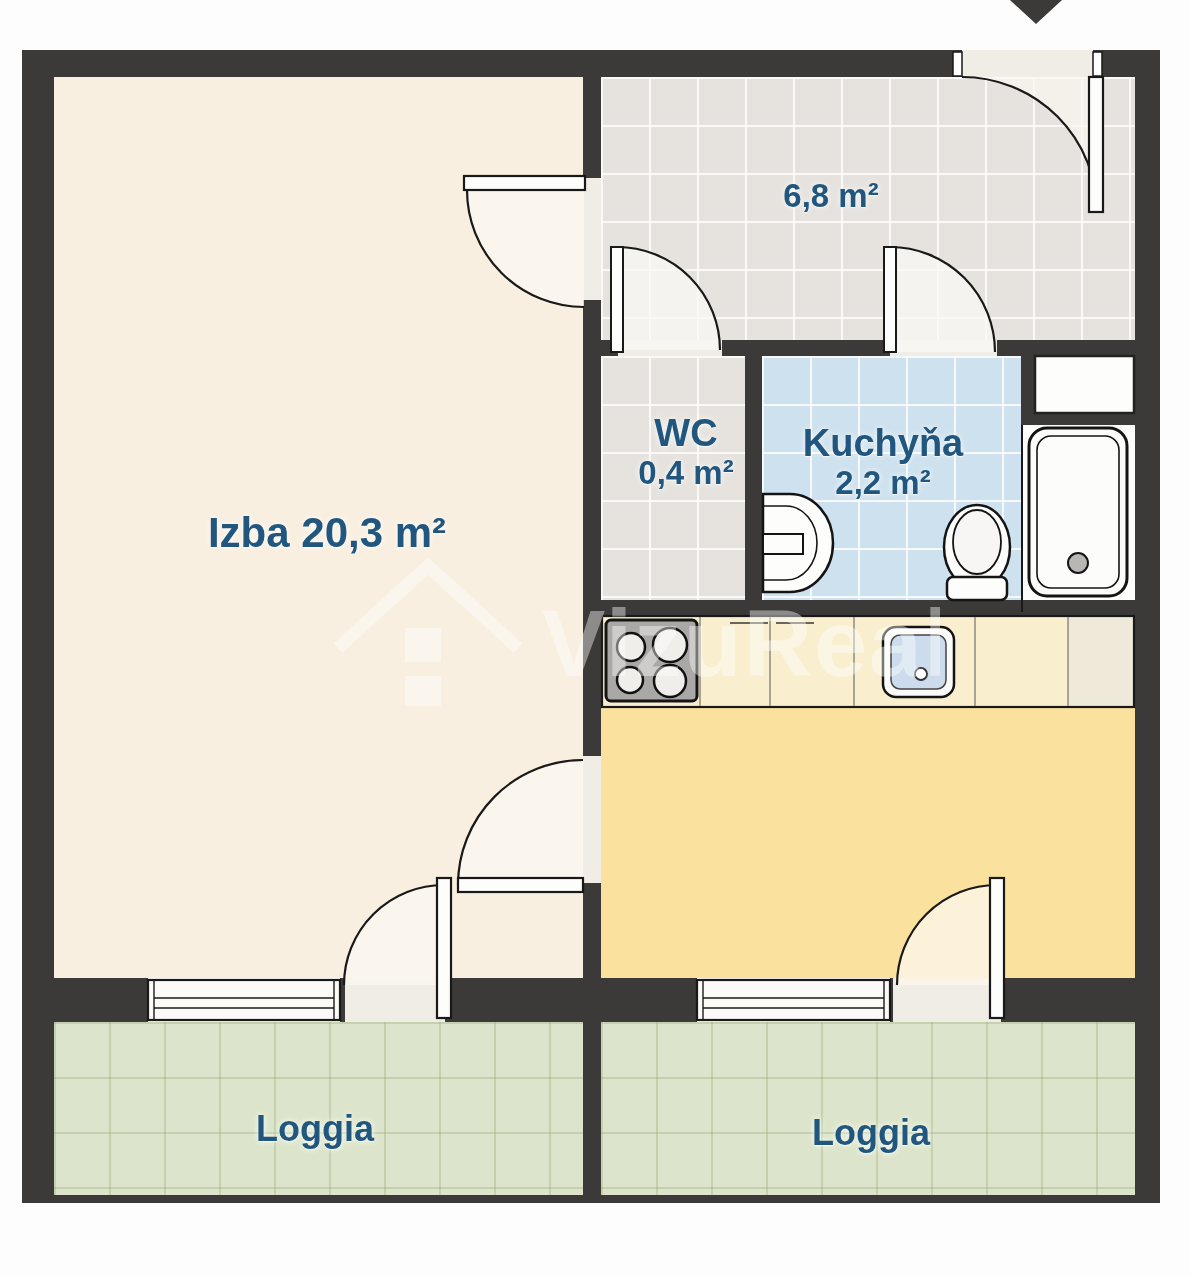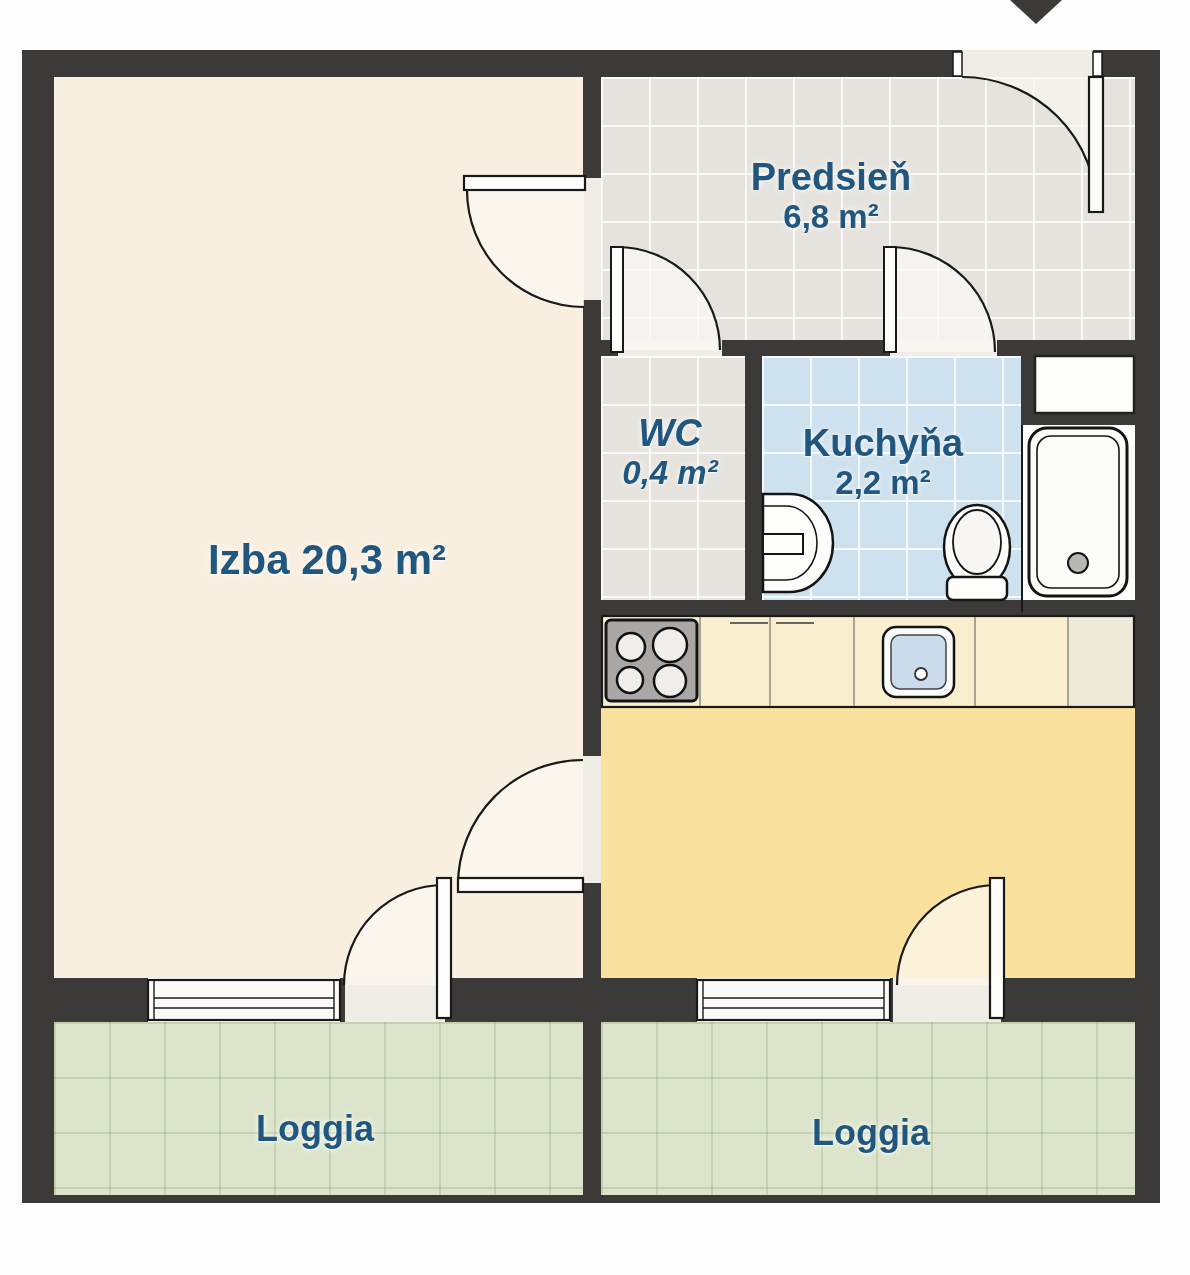--- a/index.html
+++ b/index.html
@@ -35,21 +35,21 @@
   }
   #overlay{z-index:3;left:0;top:0;pointer-events:none;}
   #watermark{z-index:4;pointer-events:none;}
   .label{
     z-index:5;color:#21567f;font-weight:bold;text-align:center;white-space:nowrap;
     transform:translate(-50%,-50%);line-height:1.12;
     text-shadow:0 0 6px rgba(255,255,255,.9),0 1px 0 rgba(255,255,255,.6);
   }
   .lbl-name{font-size:38px;}
   .lbl-area{font-size:33px;}
-  .lbl-big{font-size:42px;margin-top:27px;}
+  .lbl-big{font-size:42px;}
   .lbl-loggia{font-size:36px;}
   .wm-text{
     font-size:95px;font-weight:bold;fill:rgba(255,255,255,.42);
     font-family:"Liberation Sans",sans-serif;letter-spacing:2px;
   }
 </style>
 </head>
 <body>
 
 <div id="plan">
@@ -204,27 +204,36 @@
       <circle cx="670" cy="681" r="16" fill="#f0eeeb" stroke="#111111" stroke-width="2.5"></circle>
     </g>
 
     <g>
       <rect x="883" y="627" width="71" height="70" rx="13" fill="#fbfbfa" stroke="#141414" stroke-width="2.5"></rect>
       <rect x="891" y="635" width="55" height="54" rx="9" fill="#ccdcec" stroke="#444444" stroke-width="1.5"></rect>
       <circle cx="921" cy="674" r="6" fill="#ffffff" stroke="#333333" stroke-width="1.8"></circle>
     </g>
   </svg>
 
+  <div id="watermark" class="abs" style="left:320px;top:548px;width:620px;height:165px;">
+    <svg width="620" height="165" viewBox="0 0 620 165">
+      <g stroke="rgba(255,255,255,.42)" stroke-width="13" fill="none">
+        <polyline points="18,100 108,18 198,100"></polyline>
+        <rect x="85" y="80" width="36" height="34" fill="rgba(255,255,255,.42)" stroke="none"></rect>
+        <rect x="85" y="128" width="36" height="30" fill="rgba(255,255,255,.42)" stroke="none"></rect>
+      </g>
+      <text class="wm-text" x="222" y="128">VizuReal</text>
+    </svg>
+  </div>
 
   <div class="abs label" style="left:831px;top:196px;">
-    <div class="lbl-name">Predsieň</div>
     <div class="lbl-area">6,8 m²</div>
   </div>
 
-  <div class="abs label" style="left:670px;top:452px;font-style:italic;">
+  <div class="abs label" style="left:686px;top:452px;">
     <div class="lbl-name">WC</div>
     <div class="lbl-area">0,4 m²</div>
   </div>
 
   <div class="abs label" style="left:883px;top:462px;">
     <div class="lbl-name">Kuchyňa</div>
     <div class="lbl-area">2,2 m²</div>
   </div>
 
   <div class="abs label lbl-big" style="left:327px;top:533px;">Izba 20,3 m²</div>

